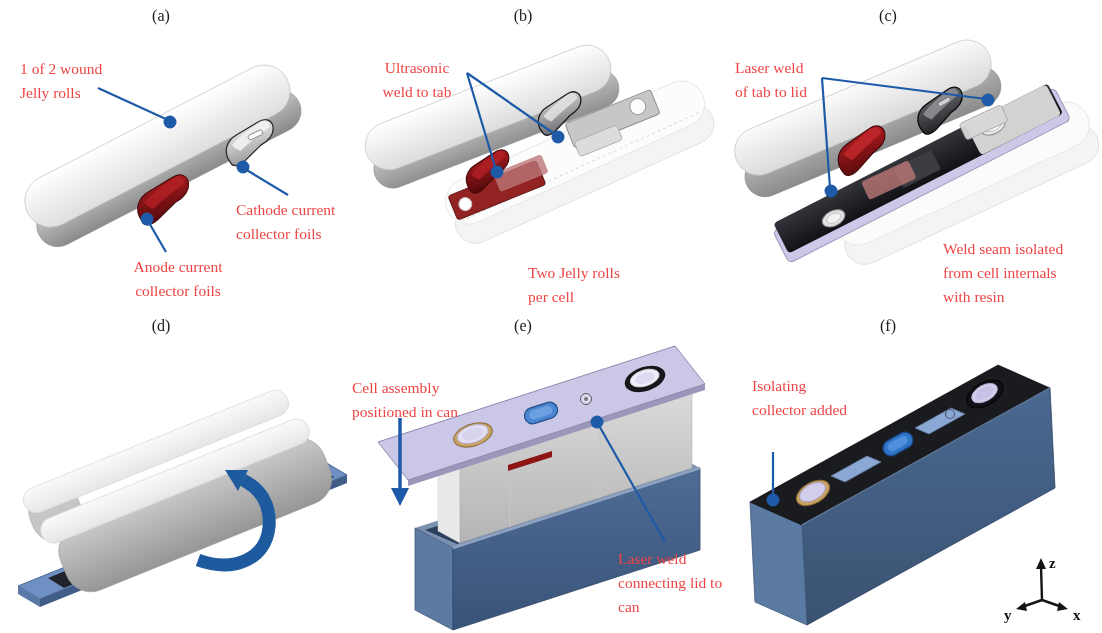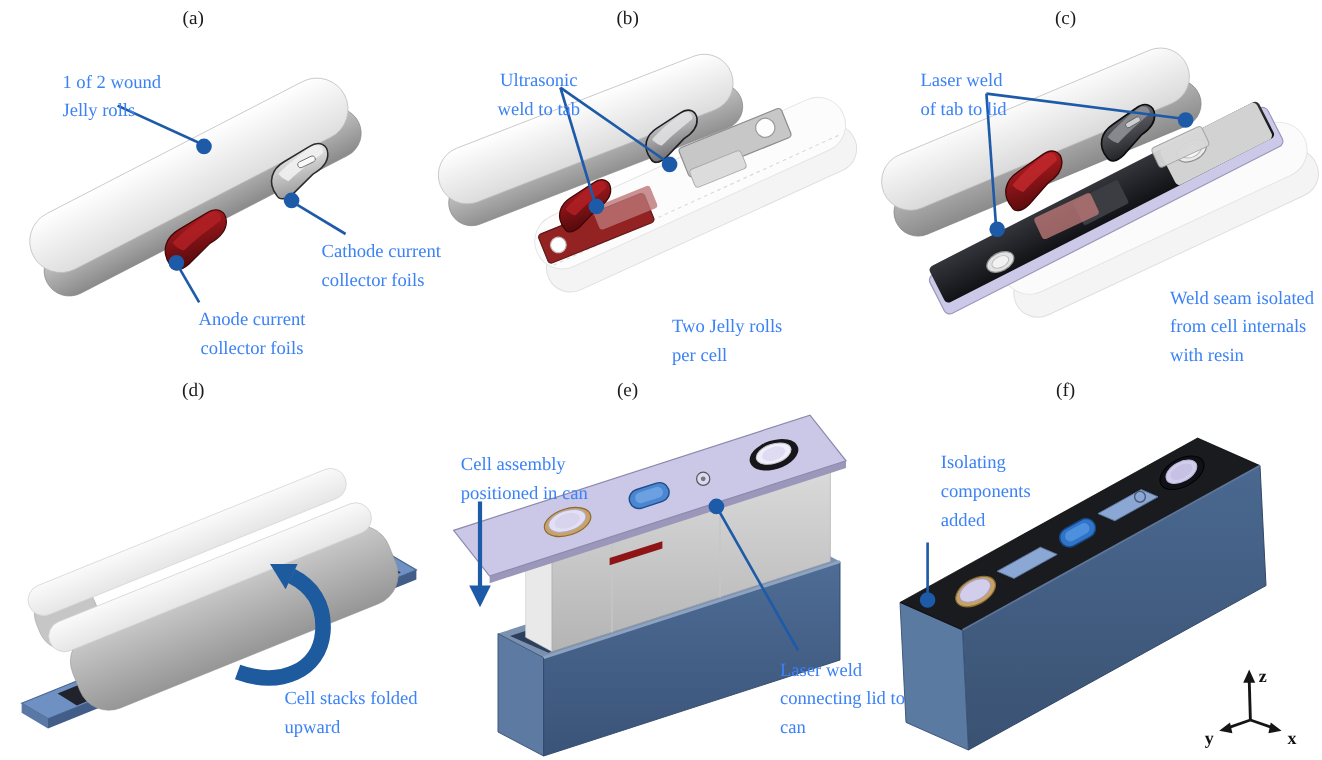--- a/index.html
+++ b/index.html
@@ -1,21 +1,21 @@
 <!DOCTYPE html>
 <html><head>
 <meta charset="utf-8">
 <style>
   html,body { margin:0; padding:0; background:#ffffff; }
   body { width:1102px; height:633px; font-family:"Liberation Serif", serif; }
   .fig { position:relative; width:1102px; height:633px; background:#fff; overflow:hidden; }
   .panel { position:absolute; }
   .panel > svg { position:absolute; left:0; top:0; }
   .ptag { position:absolute; top:7px; width:44px; text-align:center; font-size:16px; color:#1b1b1b; }
-  .plabel { position:absolute; font-size:15.5px; line-height:1.55; color:#3b82f6;margin-left:32px; }
+  .plabel { position:absolute; font-size:15.5px; line-height:1.55; color:#ef4444; }
 </style>
 </head>
 <body>
 
 <div class="fig">
 
   <div class="panel" style="left:0;top:0;width:360px;height:310px;">
     <svg width="360" height="310" viewBox="0 0 360 310">
       <defs>
         <linearGradient id="paTop" x1="0" y1="0" x2="0" y2="1">
@@ -224,21 +224,20 @@
       <g transform="translate(190,192) rotate(-22)">
         <rect x="-142" y="-20" width="284" height="68" rx="26" fill="url(#pdSide)" stroke="#9a9a9a" stroke-width="0.5"></rect>
         <rect x="-150" y="-38" width="288" height="26" rx="13" fill="url(#pdTop)" stroke="#d2d2d2" stroke-width="0.6"></rect>
       </g>
       <g>
         <path d="M198 250 C 234 263 266 249 269 217 C 271 193 259 178 243 170" fill="none" stroke="#1e5a9e" stroke-width="13"></path>
         <polygon points="225,160 248,160 238,181" fill="#1e5a9e"></polygon>
       </g>
     </svg>
     <div class="ptag" style="left:139px;">(d)</div>
-    <div class="plabel" style="left:205px;top:261px;width:132px;">Cell stacks folded upward</div>
   </div>
 
   <div class="panel" style="left:360px;top:310px;width:365px;height:323px;">
     <svg width="365" height="323" viewBox="0 0 365 323">
       <defs>
         <linearGradient id="peCan" x1="0" y1="0" x2="0" y2="1">
           <stop offset="0" stop-color="#4e6c95"></stop>
             <stop offset="1" stop-color="#3a5378"></stop>
         </linearGradient>
         <linearGradient id="peStack" x1="0" y1="0" x2="0" y2="1">
@@ -342,16 +341,16 @@
         <line x1="317" y1="290" x2="337" y2="297"></line>
         <polygon points="316,248 311,259 321,259" fill="#151515" stroke="none"></polygon>
         <polygon points="291,299 300,292 302,301" fill="#151515" stroke="none"></polygon>
         <polygon points="343,299 334,292 332,301" fill="#151515" stroke="none"></polygon>
       </g>
       <text x="324" y="258" font-size="15" font-weight="bold" fill="#111">z</text>
       <text x="279" y="310" font-size="15" font-weight="bold" fill="#111">y</text>
       <text x="348" y="310" font-size="15" font-weight="bold" fill="#111">x</text>
     </svg>
     <div class="ptag" style="left:141px;">(f)</div>
-    <div class="plabel" style="left:27px;top:64px;width:96px;">Isolating components added</div>
+    <div class="plabel" style="left:27px;top:64px;width:96px;">Isolating collector added</div>
   </div>
 
 </div>
 
 </body></html>

